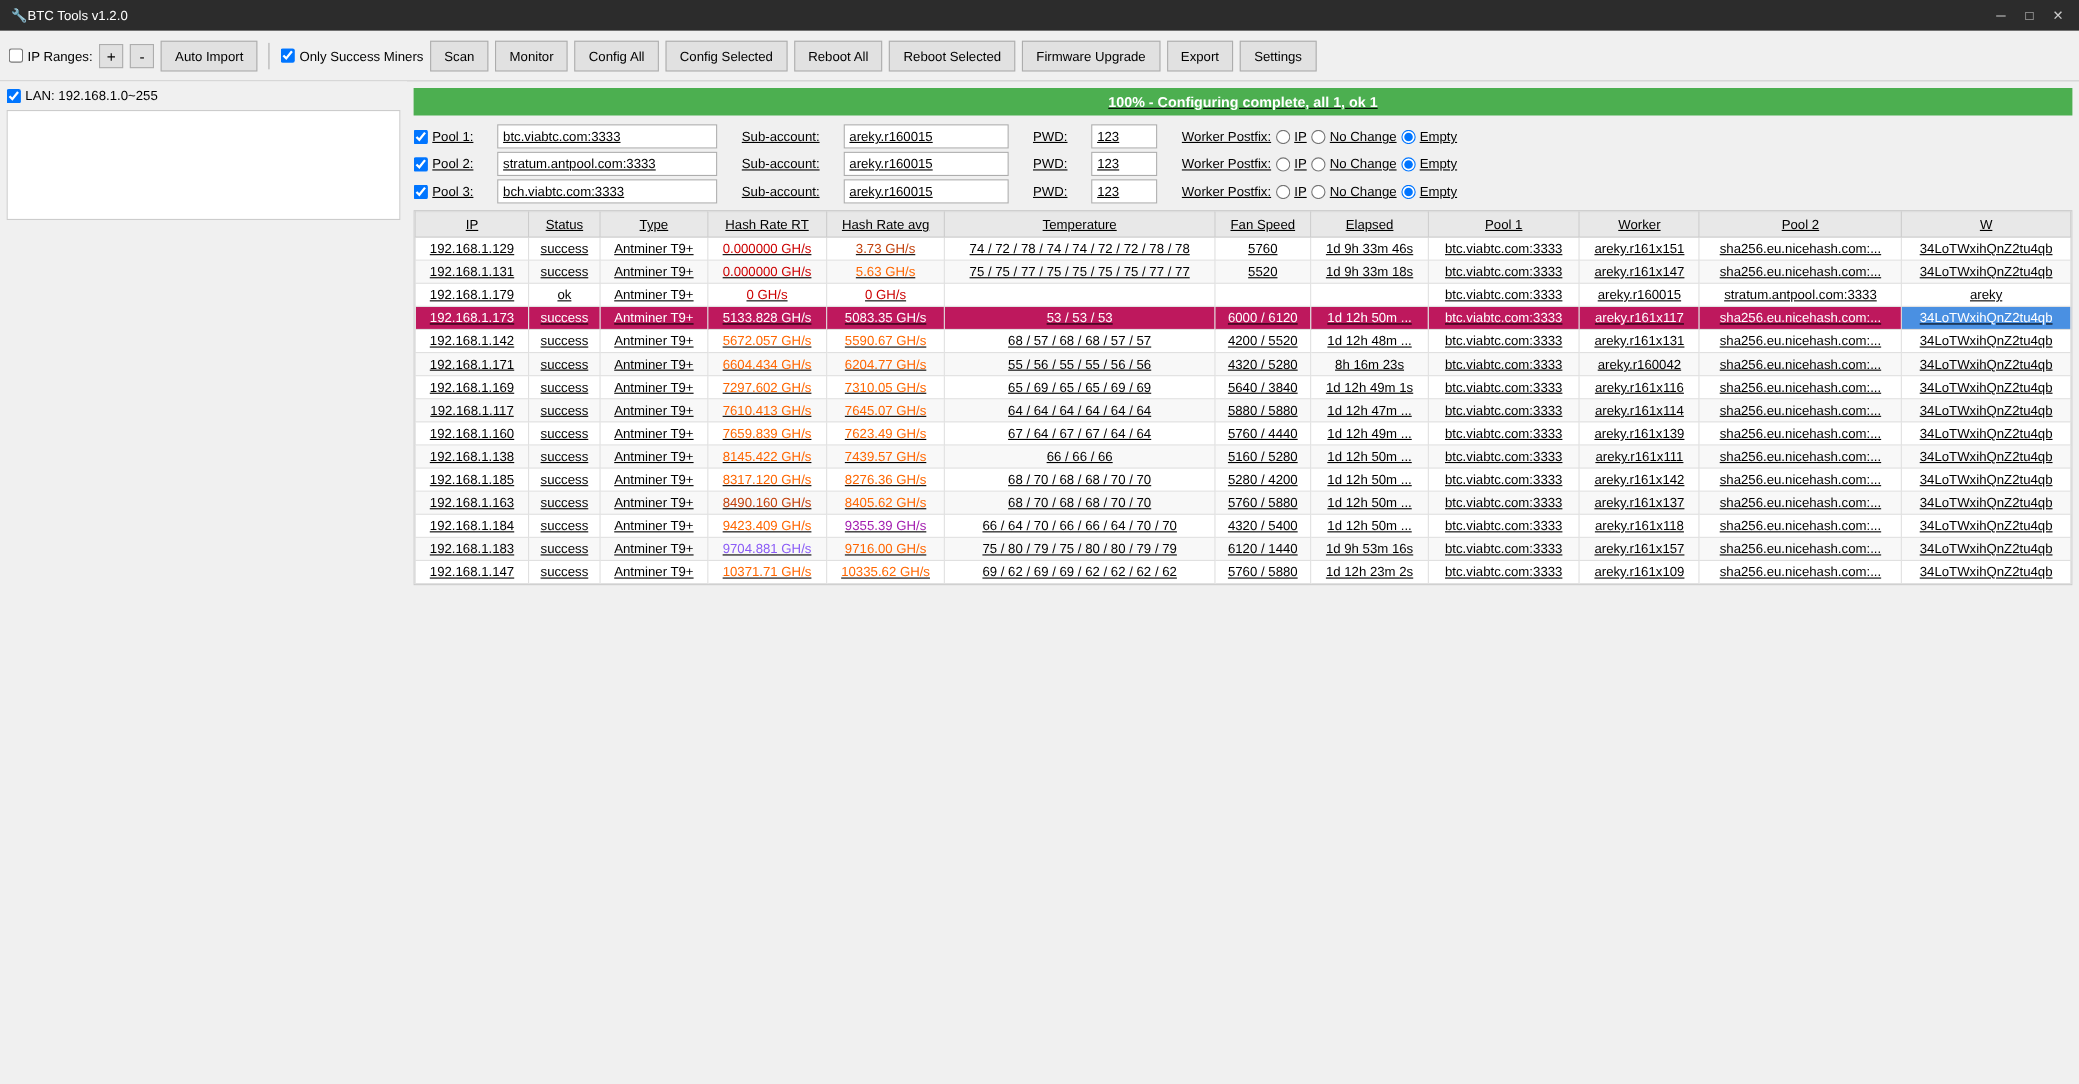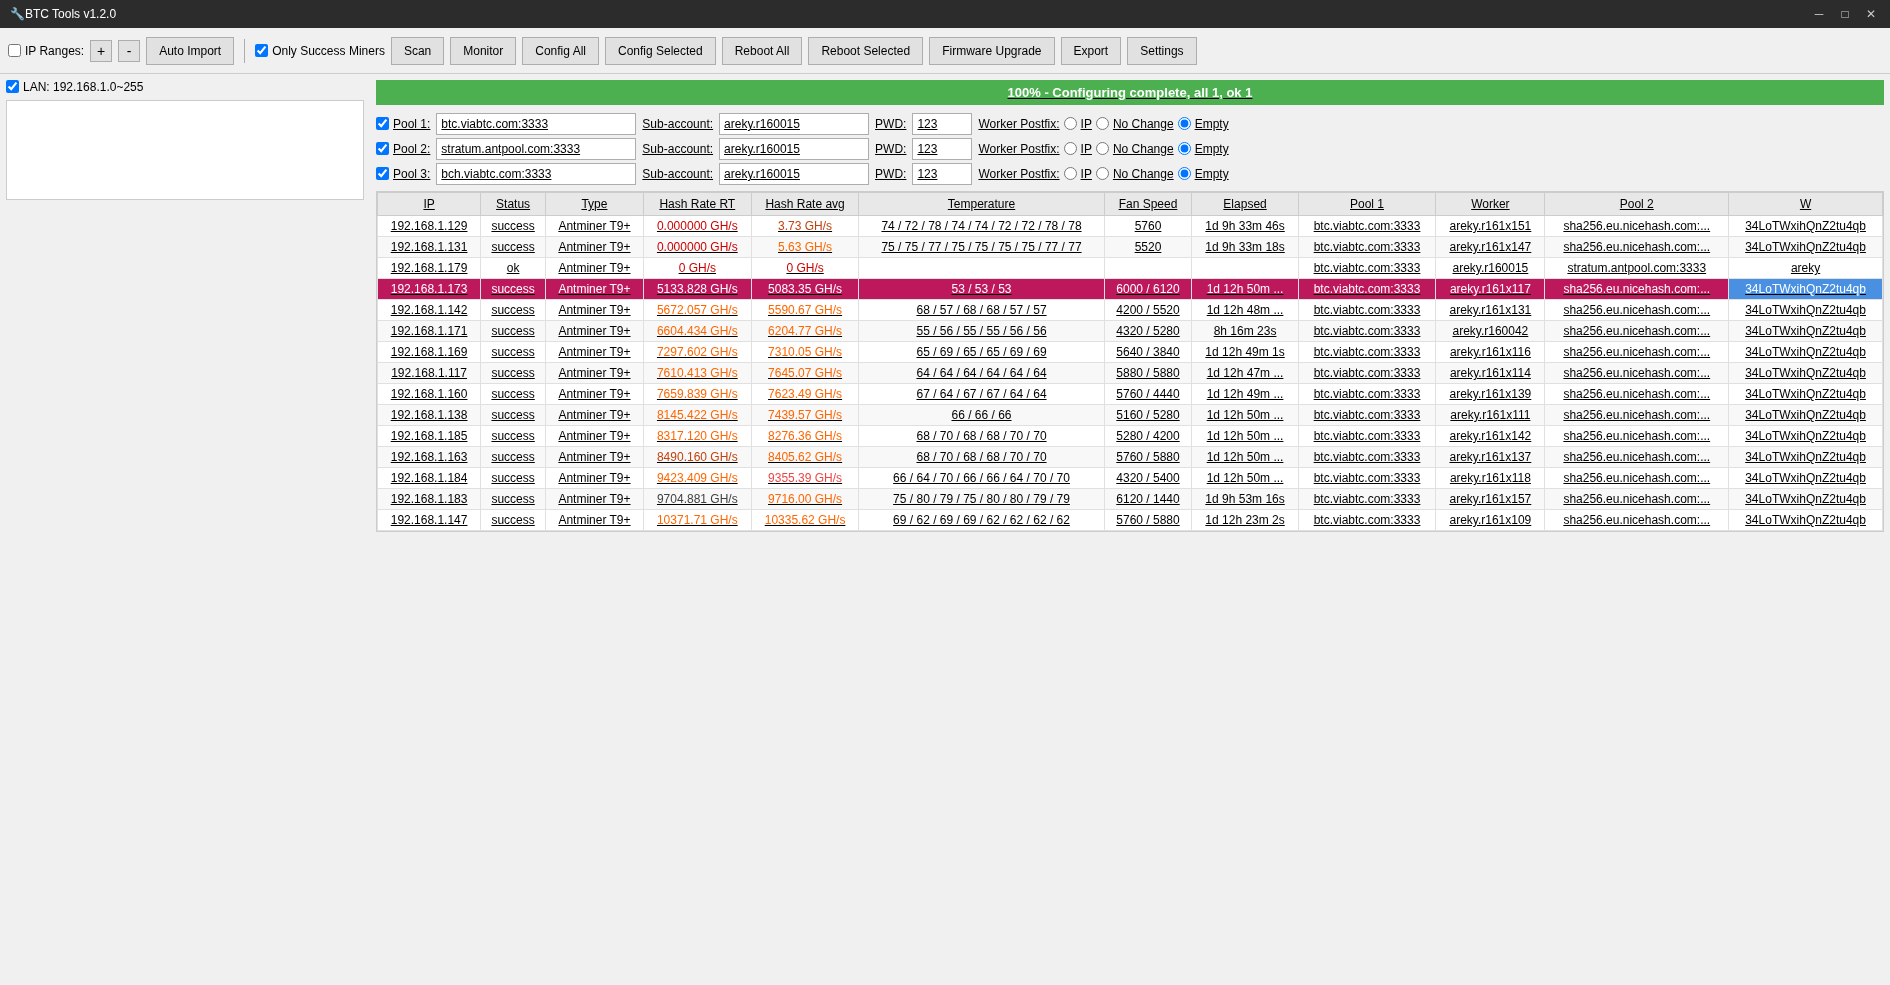--- a/index.html
+++ b/index.html
@@ -50,21 +50,21 @@
       padding: 4px 12px;
       cursor: pointer;
       font-size: 12px;
       height: 28px;
       display: flex;
       align-items: center;
       white-space: nowrap;
     }
     .checkbox-label {
       display: flex;
-      align-items: flex-start;
+      align-items: center;
       gap: 4px;
       font-size: 12px;
       cursor: pointer;
     }
     .left-panel {
       width: 370px;
       float: left;
       padding: 6px;
       background: #f0f0f0;
     }
@@ -90,21 +90,21 @@
     }
     .pool-config {
       display: grid;
       grid-template-columns: 1fr;
       gap: 3px;
       margin-bottom: 6px;
     }
     .pool-row {
       display: flex;
       align-items: center;
-      gap: 6px;
+      gap: 22px;
       font-size: 12px;
     }
     .pool-input {
       border: 1px solid #adadad;
       padding: 2px 4px;
       font-size: 12px;
       height: 22px;
       width: 200px;
     }
     .pool-sub-input {
@@ -490,34 +490,34 @@
       <td>btc.viabtc.com:3333</td>
       <td>areky.r161x137</td>
       <td>sha256.eu.nicehash.com:...</td>
       <td style="">34LoTWxihQnZ2tu4qb</td>
     </tr>
             <tr>
       <td>192.168.1.184</td>
       <td>success</td>
       <td>Antminer T9+</td>
       <td style="color:#ff6600">9423.409 GH/s</td>
-      <td style="color:#ef4444">9355.39 GH/s</td>
+      <td style="color:#a21caf">9355.39 GH/s</td>
       <td>66 / 64 / 70 / 66 / 66 / 64 / 70 / 70</td>
       <td>4320 / 5400</td>
       <td>1d 12h 50m ...</td>
       <td>btc.viabtc.com:3333</td>
       <td>areky.r161x118</td>
       <td>sha256.eu.nicehash.com:...</td>
       <td style="">34LoTWxihQnZ2tu4qb</td>
     </tr>
             <tr>
       <td>192.168.1.183</td>
       <td>success</td>
       <td>Antminer T9+</td>
-      <td style="color:#404040">9704.881 GH/s</td>
+      <td style="color:#8b5cf6">9704.881 GH/s</td>
       <td style="color:#ff6600">9716.00 GH/s</td>
       <td>75 / 80 / 79 / 75 / 80 / 80 / 79 / 79</td>
       <td>6120 / 1440</td>
       <td>1d 9h 53m 16s</td>
       <td>btc.viabtc.com:3333</td>
       <td>areky.r161x157</td>
       <td>sha256.eu.nicehash.com:...</td>
       <td style="">34LoTWxihQnZ2tu4qb</td>
     </tr>
             <tr>

